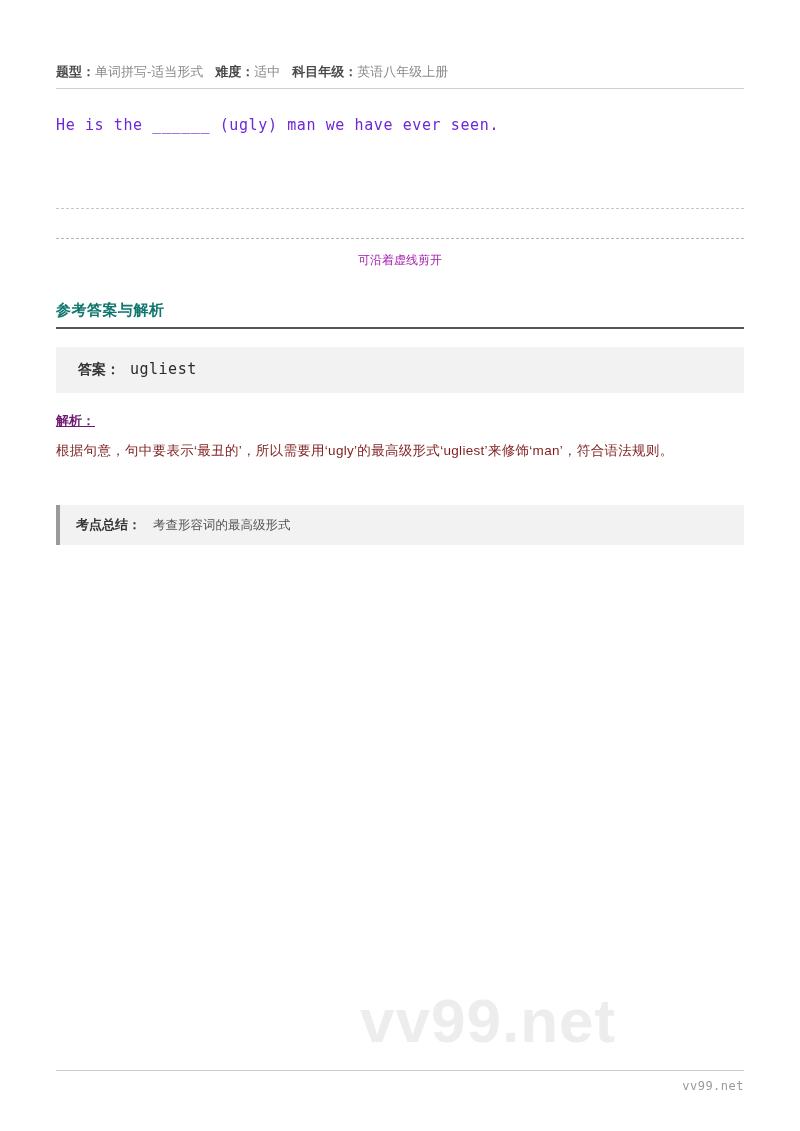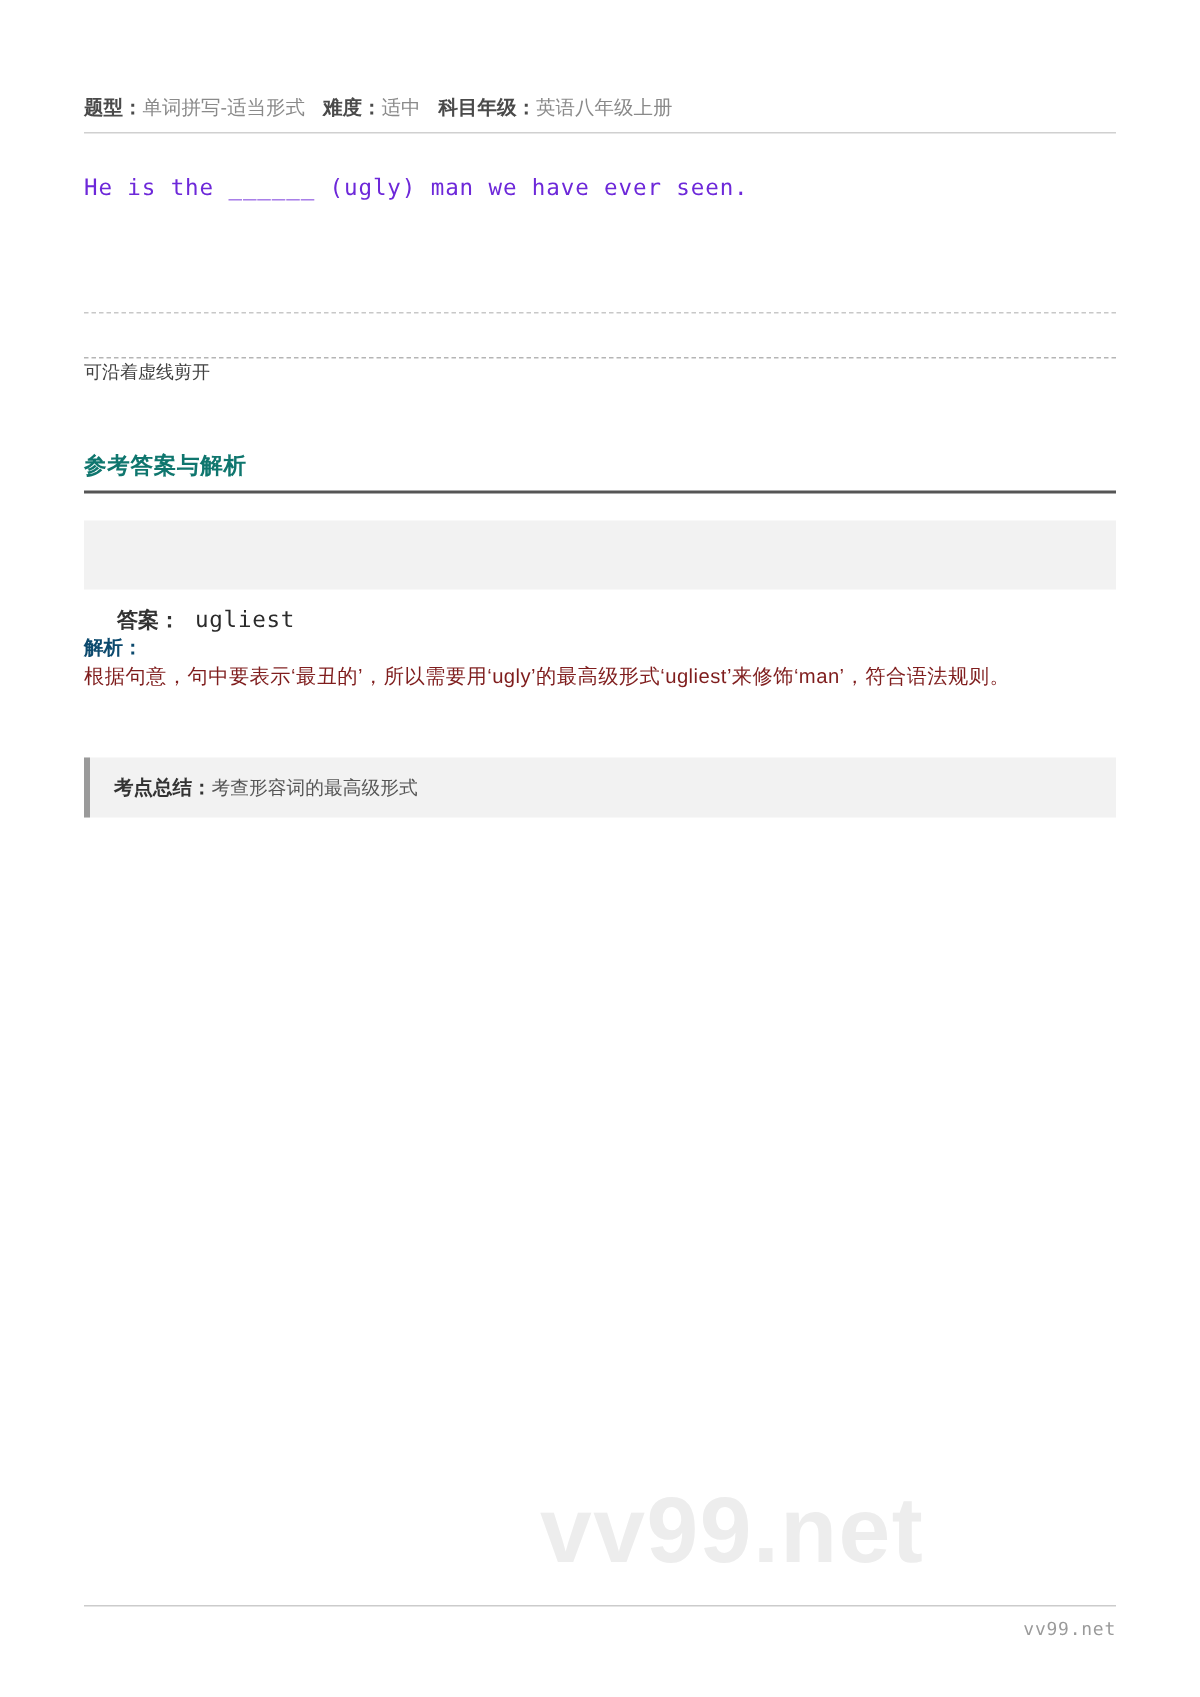--- a/index.html
+++ b/index.html
@@ -77,25 +77,26 @@
     position: absolute;
     left: 0;
     width: 688px;
     border-top: 1px dashed #c8c8c8;
   }
   .dash-1 { top: 208px; }
   .dash-2 { top: 238px; border-top: 1px dashed #b5b5b5; }
 
   .cut-hint {
     position: absolute;
-    top: 240px;
-    left: 0;
-    width: 688px;
+    top: 252px;
+    left: 0;
+    width: 688px;
+    text-align: center;
     font-size: 12px;
-    color: #404040;
+    color: #a21caf;
   }
 
   
   .section-title {
     position: absolute;
     top: 301px;
     left: 0;
     font-size: 15px;
     font-weight: bold;
     color: #0f766e;
@@ -117,41 +118,41 @@
     height: 46px;
     background: #f2f2f2;
     box-sizing: border-box;
   }
   .answer-inner {
     position: absolute;
     left: 22px;
     top: 13px;
     font-size: 14px;
     white-space: nowrap;
-    margin-top: 44px;
   }
   .answer-label {
     font-weight: bold;
     color: #333333;
   }
   .answer-value {
     font-family: "DejaVu Sans Mono", monospace;
     font-size: 15px;
     letter-spacing: 0.5px;
     color: #2b2b2b;
     margin-left: 10px;
   }
 
   .analysis-label {
     position: absolute;
-    top: 423px;
+    top: 412px;
     left: 0;
     font-size: 13px;
     font-weight: bold;
-    color: #0c4a6e;
+    color: #701a75;
+    text-decoration: underline;
   }
   .analysis-text {
     position: absolute;
     top: 438px;
     left: 0;
     width: 632px;
     font-size: 13.5px;
     line-height: 26px;
     color: #7f1d1d;
     letter-spacing: 0.3px;
@@ -180,21 +181,21 @@
     top: 11px;
     font-size: 13px;
     white-space: nowrap;
   }
   .summary-label {
     font-weight: bold;
     color: #333333;
   }
   .summary-text {
     color: #555555;
-    margin-left: 0;
+    margin-left: 12px;
     font-size: 12.5px;
   }
 
   
   .watermark {
     position: absolute;
     left: 360px;
     top: 985px;
     font-size: 62px;
     font-weight: bold;

